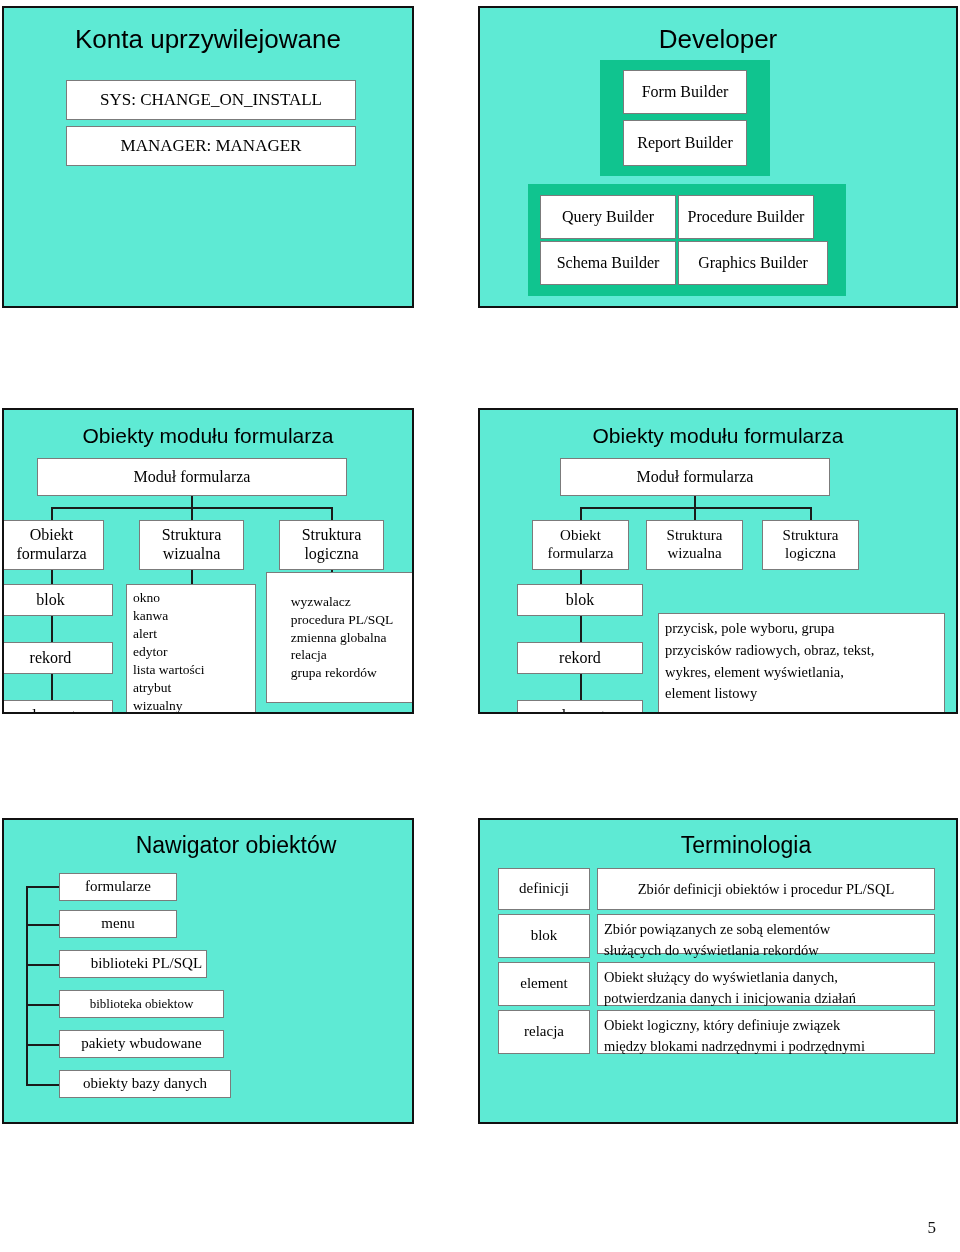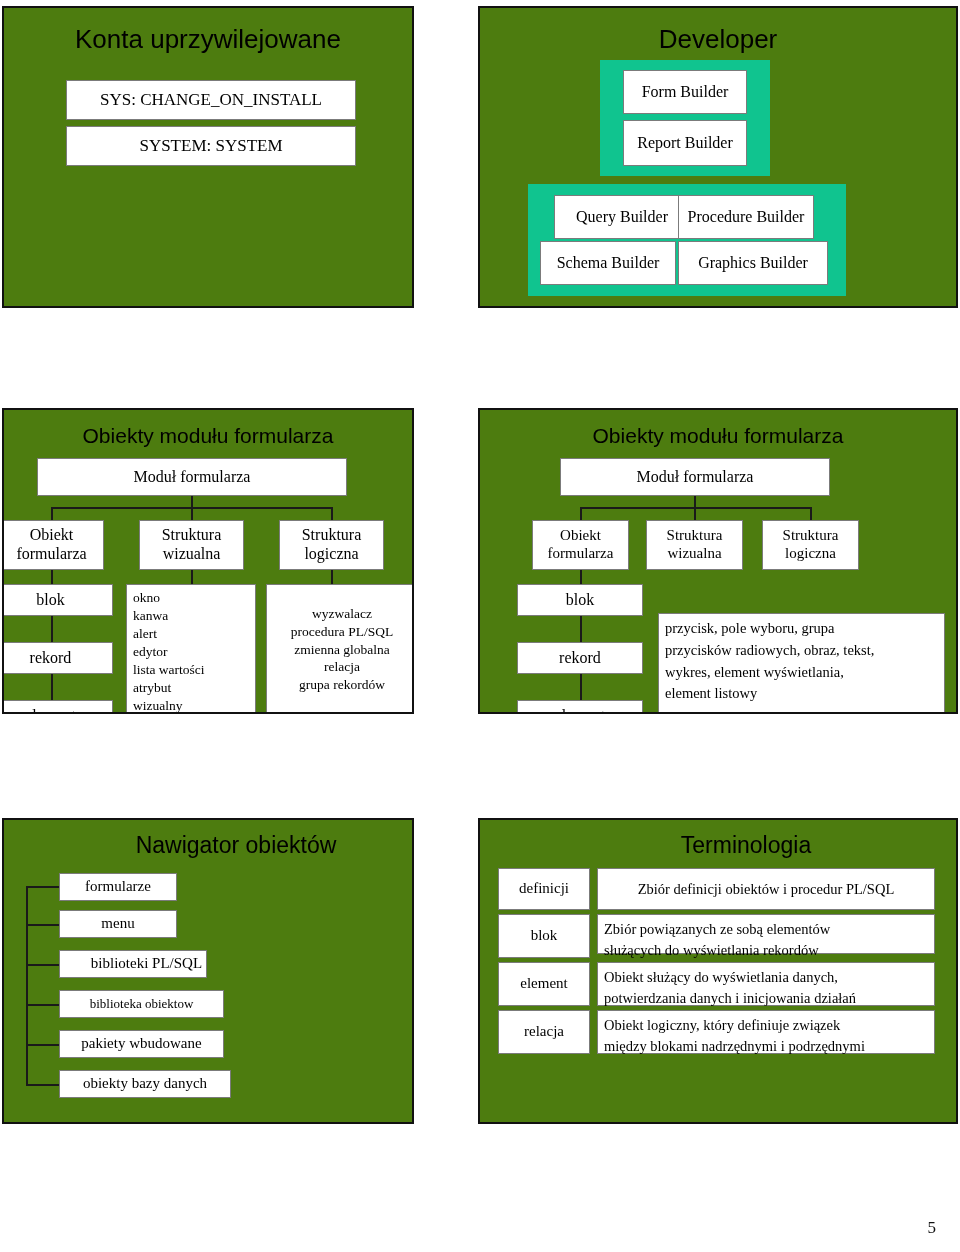--- a/index.html
+++ b/index.html
@@ -9,21 +9,21 @@
     font-family:"Liberation Serif", serif;
     position:relative;
     overflow:hidden;
   }
   .page{position:relative;width:960px;height:1252px;}
 
   
   .slide{
     position:absolute;
     border:2px solid #111;
-    background:#4d7c0f;
+    background:#5eead4;
     box-sizing:border-box;
     overflow:hidden;
   }
   .s-r1c1{left:2px;  top:6px;   width:412px; height:302px;}
   .s-r1c2{left:478px;top:6px;   width:480px; height:302px;}
   .s-r2c1{left:2px;  top:408px; width:412px; height:306px;}
   .s-r2c2{left:478px;top:408px; width:480px; height:306px;}
   .s-r3c1{left:2px;  top:818px; width:412px; height:306px;}
   .s-r3c2{left:478px;top:818px; width:480px; height:306px;}
 
@@ -78,32 +78,32 @@
 </head>
 <body>
 
 <div class="page">
 
   <div class="slide s-r1c1">
     <div class="title t1">Konta uprzywilejowane</div>
 
     <div class="box" style="left:62px;top:72px;width:290px;height:40px;font-size:17px;">SYS: CHANGE_ON_INSTALL</div>
 
-    <div class="box" style="left:62px;top:118px;width:290px;height:40px;font-size:17px;">SYSTEM: SYSTEM</div>
+    <div class="box" style="left:62px;top:118px;width:290px;height:40px;font-size:17px;">MANAGER: MANAGER</div>
   </div>
 
   <div class="slide s-r1c2">
     <div class="title t1">Developer</div>
 
     <div class="greenpanel" style="left:120px;top:52px;width:170px;height:116px;"></div>
     <div class="box" style="left:143px;top:112px;width:124px;height:46px;font-size:16px;">Report  Builder</div>
     <div class="box" style="left:143px;top:62px;width:124px;height:44px;font-size:16px;">Form  Builder</div>
 
     <div class="greenpanel" style="left:48px;top:176px;width:318px;height:112px;"></div>
-    <div class="box" style="left:60px;top:187px;width:136px;height:44px;font-size:16px;margin-left:14px;">Query  Builder</div>
+    <div class="box" style="left:60px;top:187px;width:136px;height:44px;font-size:16px;">Query  Builder</div>
     <div class="box" style="left:198px;top:187px;width:136px;height:44px;font-size:16px;">Procedure  Builder</div>
     <div class="box" style="left:60px;top:233px;width:136px;height:44px;font-size:16px;">Schema  Builder</div>
     <div class="box" style="left:198px;top:233px;width:150px;height:44px;font-size:16px;">Graphics  Builder</div>
   </div>
 
   <div class="slide s-r2c1">
     <div class="title t2">Obiekty modułu formularza</div>
 
     <div class="box" style="left:33px;top:48px;width:310px;height:38px;font-size:16px;">Moduł  formularza</div>
 
@@ -137,21 +137,21 @@
     <div class="box" style="left:-16px;top:290px;width:125px;height:32px;font-size:16px;">element</div>
 
     <div class="box lead" style="left:122px;top:174px;width:130px;height:131px;font-size:13.5px;white-space:pre-line;line-height:1.33;">okno
 kanwa
 alert
 edytor
 lista  wartości
 atrybut
 wizualny</div>
 
-    <div class="box lead" style="left:262px;top:174px;width:152px;height:131px;font-size:13.5px;white-space:pre-line;line-height:1.33;display:flex;align-items:center;text-align:center;">wyzwalacz
+    <div class="box lead" style="left:262px;top:162px;width:152px;height:131px;font-size:13.5px;white-space:pre-line;line-height:1.33;display:flex;align-items:center;">wyzwalacz
 procedura  PL/SQL
 zmienna  globalna
 relacja
 grupa  rekordów</div>
   </div>
 
   <div class="slide s-r2c2">
     <div class="title t2">Obiekty modułu formularza</div>
 
     <div class="box" style="left:80px;top:48px;width:270px;height:38px;font-size:16px;">Moduł  formularza</div>

